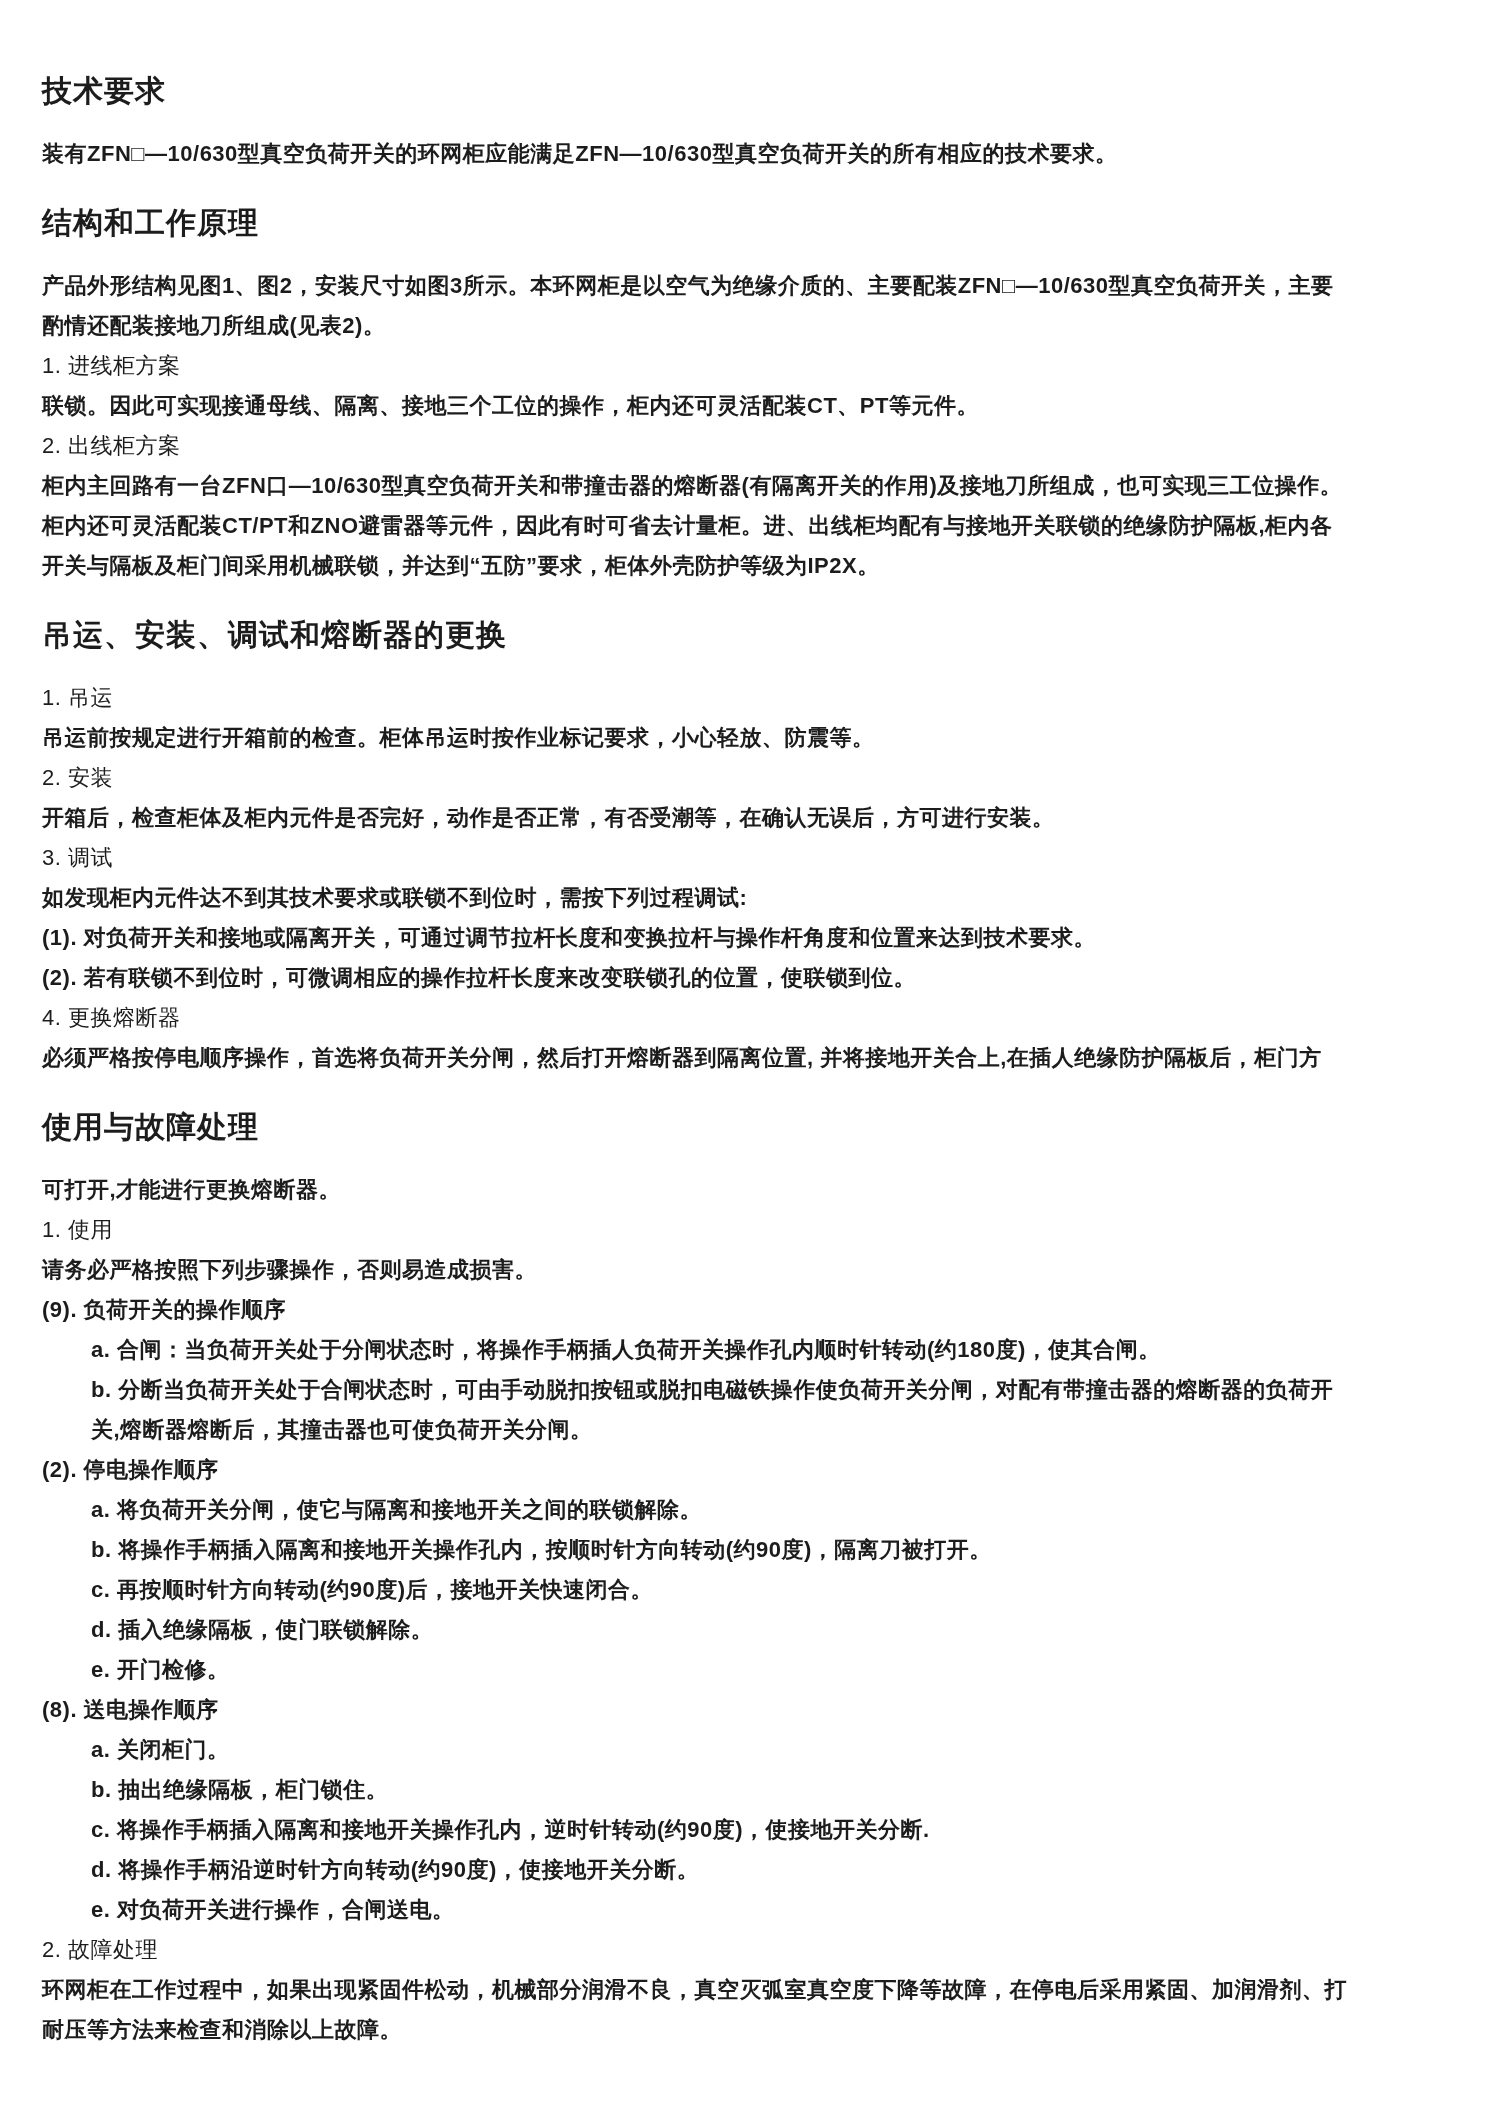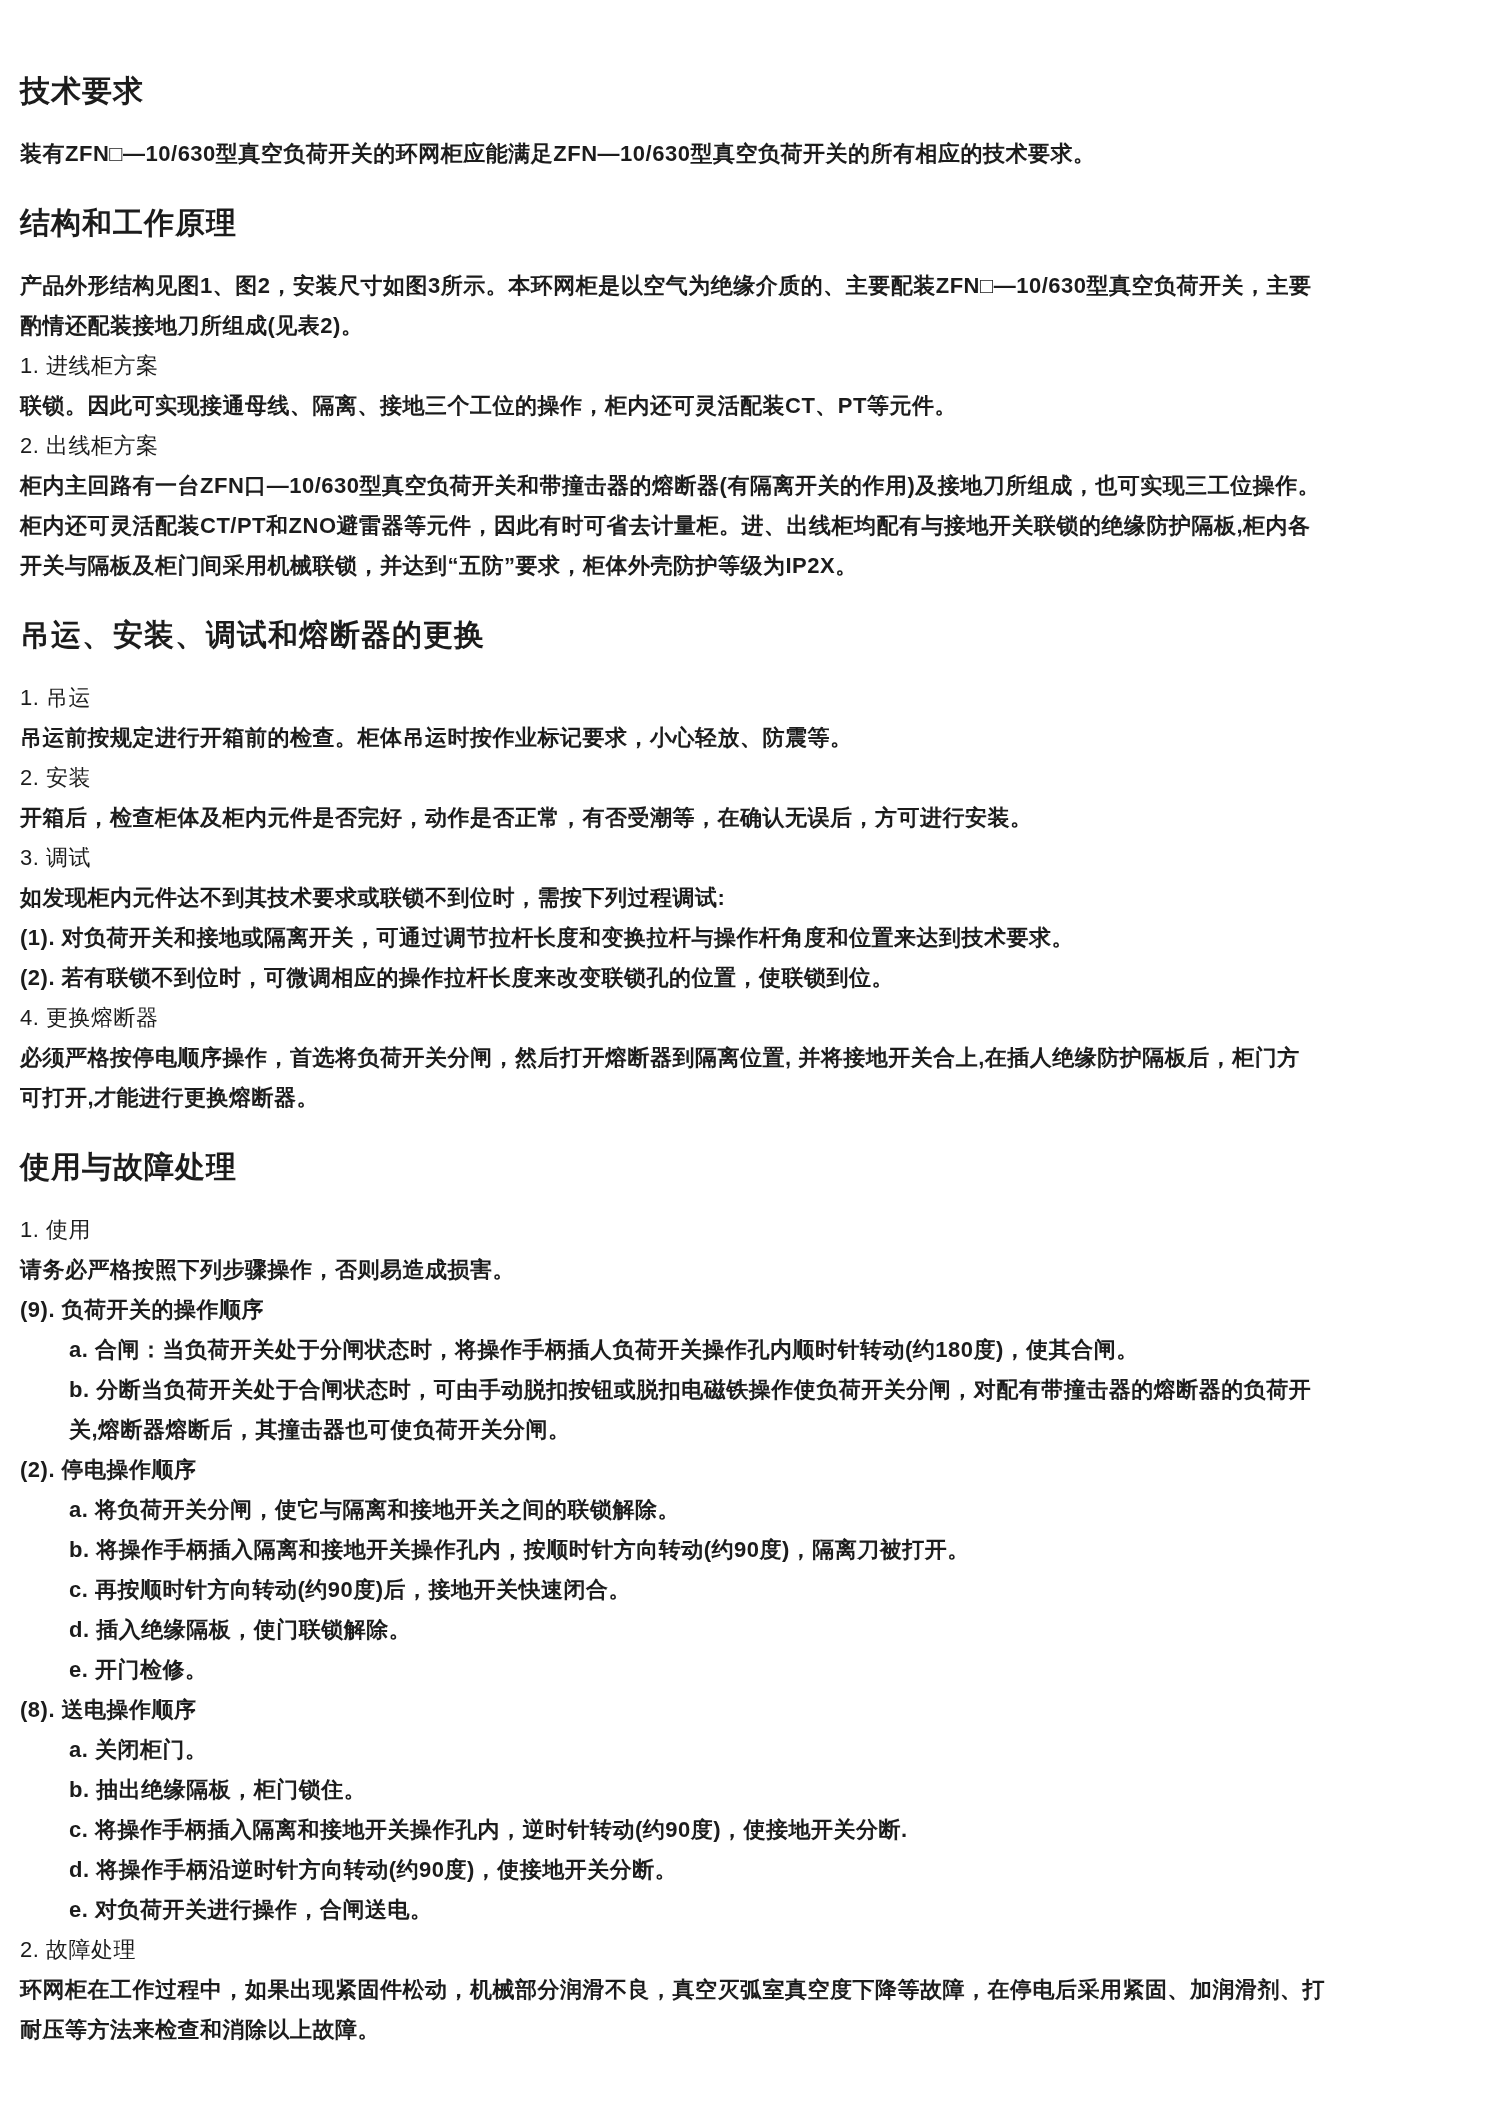--- a/index.html
+++ b/index.html
@@ -6,21 +6,21 @@
     margin: 0;
     padding: 0;
     background: #ffffff;
   }
   .page {
     position: relative;
     width: 1500px;
     height: 2109px;
     box-sizing: border-box;
     background: #ffffff;
-    padding: 42px 14px 0 20px;
+    padding: 42px 14px 0 42px;
     overflow: hidden;
     font-family: "Liberation Sans", "DejaVu Sans", sans-serif;
     color: #1c1c1c;
   }
   .blk {
     white-space: pre-wrap;
   }
   .body-line, .h2 {
     font-size: 22px;
     line-height: 40px;
@@ -60,22 +60,22 @@
     <div class="blk h2">1. 吊运</div>
     <div class="blk body-line">吊运前按规定进行开箱前的检查。柜体吊运时按作业标记要求，小心轻放、防震等。</div>
     <div class="blk h2">2. 安装</div>
     <div class="blk body-line">开箱后，检查柜体及柜内元件是否完好，动作是否正常，有否受潮等，在确认无误后，方可进行安装。</div>
     <div class="blk h2">3. 调试</div>
     <div class="blk body-line">如发现柜内元件达不到其技术要求或联锁不到位时，需按下列过程调试:</div>
     <div class="blk body-line">(1). 对负荷开关和接地或隔离开关，可通过调节拉杆长度和变换拉杆与操作杆角度和位置来达到技术要求。</div>
     <div class="blk body-line">(2). 若有联锁不到位时，可微调相应的操作拉杆长度来改变联锁孔的位置，使联锁到位。</div>
     <div class="blk h2">4. 更换熔断器</div>
     <div class="blk body-line">必须严格按停电顺序操作，首选将负荷开关分闸，然后打开熔断器到隔离位置, 并将接地开关合上,在插人绝缘防护隔板后，柜门方</div>
+    <div class="blk h1">使用与故障处理</div>
     <div class="blk body-line">可打开,才能进行更换熔断器。</div>
-    <div class="blk h1">使用与故障处理</div>
     <div class="blk h2">1. 使用</div>
     <div class="blk body-line">请务必严格按照下列步骤操作，否则易造成损害。</div>
     <div class="blk body-line">(9). 负荷开关的操作顺序</div>
     <div class="blk body-line ind">a. 合闸：当负荷开关处于分闸状态时，将操作手柄插人负荷开关操作孔内顺时针转动(约180度)，使其合闸。</div>
     <div class="blk body-line ind">b. 分断当负荷开关处于合闸状态时，可由手动脱扣按钮或脱扣电磁铁操作使负荷开关分闸，对配有带撞击器的熔断器的负荷开</div>
     <div class="blk body-line ind">关,熔断器熔断后，其撞击器也可使负荷开关分闸。</div>
     <div class="blk body-line">(2). 停电操作顺序</div>
     <div class="blk body-line ind">a. 将负荷开关分闸，使它与隔离和接地开关之间的联锁解除。</div>
     <div class="blk body-line ind">b. 将操作手柄插入隔离和接地开关操作孔内，按顺时针方向转动(约90度)，隔离刀被打开。</div>
     <div class="blk body-line ind">c. 再按顺时针方向转动(约90度)后，接地开关快速闭合。</div>

